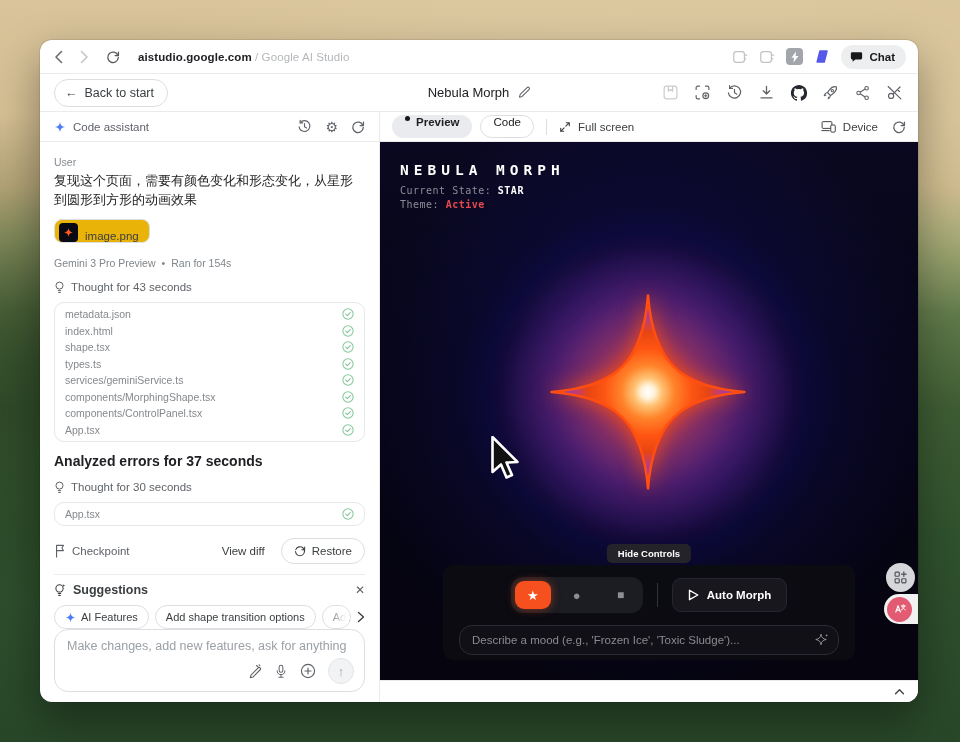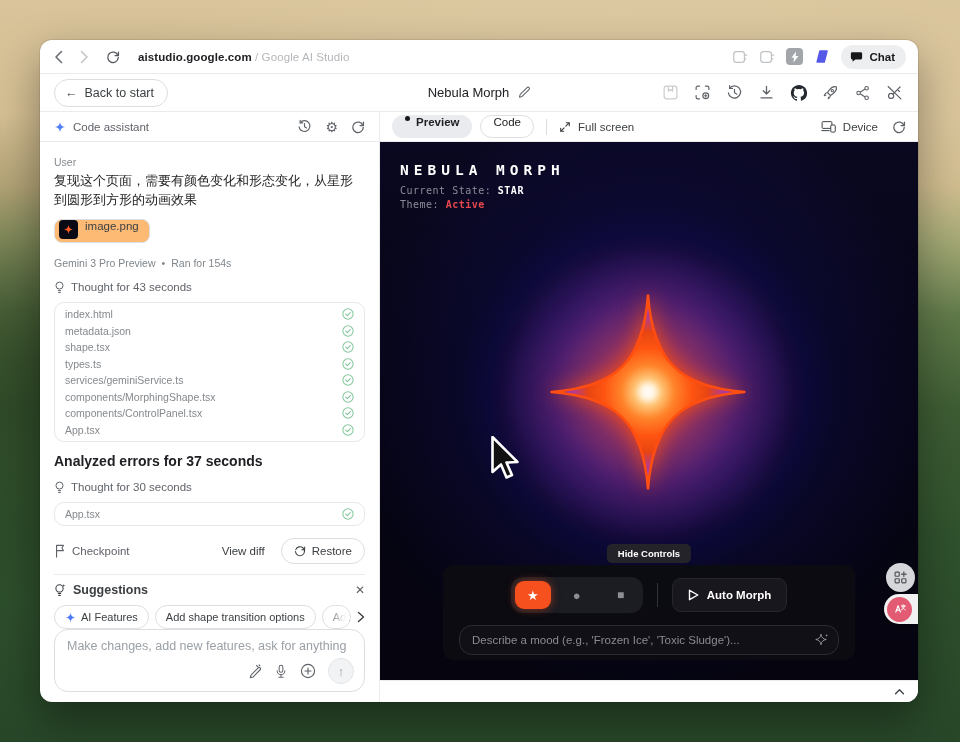--- a/index.html
+++ b/index.html
@@ -50,21 +50,21 @@
 
   
   .lp-header { height:30px; display:flex; align-items:center; gap:7px; padding:0 14px; border-bottom:1px solid #ebebeb; flex:0 0 auto; }
   .lp-title { font-size:11.5px; color:#5f6368; }
   .lp-header-icons { margin-left:auto; display:flex; align-items:center; gap:13px; }
   .gear-glyph { font-size:14px; color:#5f6368; line-height:1; }
   .lp-body { flex:1; display:flex; flex-direction:column; padding:0 14px 10px; min-height:0; overflow:hidden; }
 
   .user-label { margin-top:14px; font-size:10.5px; color:#868a8e; }
   .user-msg { margin-top:4px; font-size:13px; line-height:1.45; color:#1f1f1f; }
-  .attach-chip { margin-top:9px; display:inline-flex; align-items:flex-start; gap:7px; border:1px solid #dcdee1; border-radius:8px; height:26px; padding:0 10px 0 4px; background:#fdba74; cursor:pointer; align-self:flex-start; }
+  .attach-chip { margin-top:9px; display:inline-flex; align-items:flex-end; gap:7px; border:1px solid #dcdee1; border-radius:8px; height:26px; padding:0 10px 0 4px; background:#eab308; cursor:pointer; align-self:flex-start; }
   .thumb { width:19px; height:19px; border-radius:4px; background:#0a0a14; display:flex; align-items:center; justify-content:center; }
   .attach-name { font-size:11.5px; color:#3c4043; }
 
   .model-row { margin-top:14px; display:flex; align-items:center; gap:6px; font-size:10.5px; color:#80868b; }
   .thought-row { margin-top:12px; display:flex; align-items:center; gap:6px; font-size:11.5px; color:#5f6368; cursor:pointer; }
 
   .files-card { margin-top:8px; border:1px solid #e6e7e9; border-radius:10px; padding:3px 0; }
   .file-row { display:flex; align-items:center; height:16.5px; padding:0 10px; }
   .file-name { font-size:10.5px; color:#85898d; }
   .file-check { margin-left:auto; color:#84c79c; }
@@ -334,30 +334,30 @@
               <svg width="11" height="13" viewBox="0 0 14 17">
                   <circle cx="7" cy="6" r="4.6" fill="none" stroke="currentColor" stroke-width="1.3"></circle>
                   <path d="M5.4 12.6 h3.2 M5.9 15 h2.2" stroke="currentColor" stroke-width="1.3" stroke-linecap="round"></path>
                 </svg>
             </span>
             <span>Thought for 43 seconds</span>
           </div>
 
           <div class="files-card">
             <div class="file-row">
+                <span class="file-name">metadata.json</span>
+                <span class="file-check">
+                  <svg width="12" height="12" viewBox="0 0 14 14">
+                    <circle cx="7" cy="7" r="6" fill="none" stroke="currentColor" stroke-width="1.2"></circle>
+                    <path d="M4.4 7.2 L6.3 9 l3.3-3.6" fill="none" stroke="currentColor" stroke-width="1.3" stroke-linecap="round" stroke-linejoin="round"></path>
+                  </svg>
+                </span>
+              </div>
+            <div class="file-row">
                 <span class="file-name">index.html</span>
-                <span class="file-check">
-                  <svg width="12" height="12" viewBox="0 0 14 14">
-                    <circle cx="7" cy="7" r="6" fill="none" stroke="currentColor" stroke-width="1.2"></circle>
-                    <path d="M4.4 7.2 L6.3 9 l3.3-3.6" fill="none" stroke="currentColor" stroke-width="1.3" stroke-linecap="round" stroke-linejoin="round"></path>
-                  </svg>
-                </span>
-              </div>
-            <div class="file-row">
-                <span class="file-name">metadata.json</span>
                 <span class="file-check">
                   <svg width="12" height="12" viewBox="0 0 14 14">
                     <circle cx="7" cy="7" r="6" fill="none" stroke="currentColor" stroke-width="1.2"></circle>
                     <path d="M4.4 7.2 L6.3 9 l3.3-3.6" fill="none" stroke="currentColor" stroke-width="1.3" stroke-linecap="round" stroke-linejoin="round"></path>
                   </svg>
                 </span>
               </div>
             <div class="file-row">
                 <span class="file-name">shape.tsx</span>
                 <span class="file-check">

